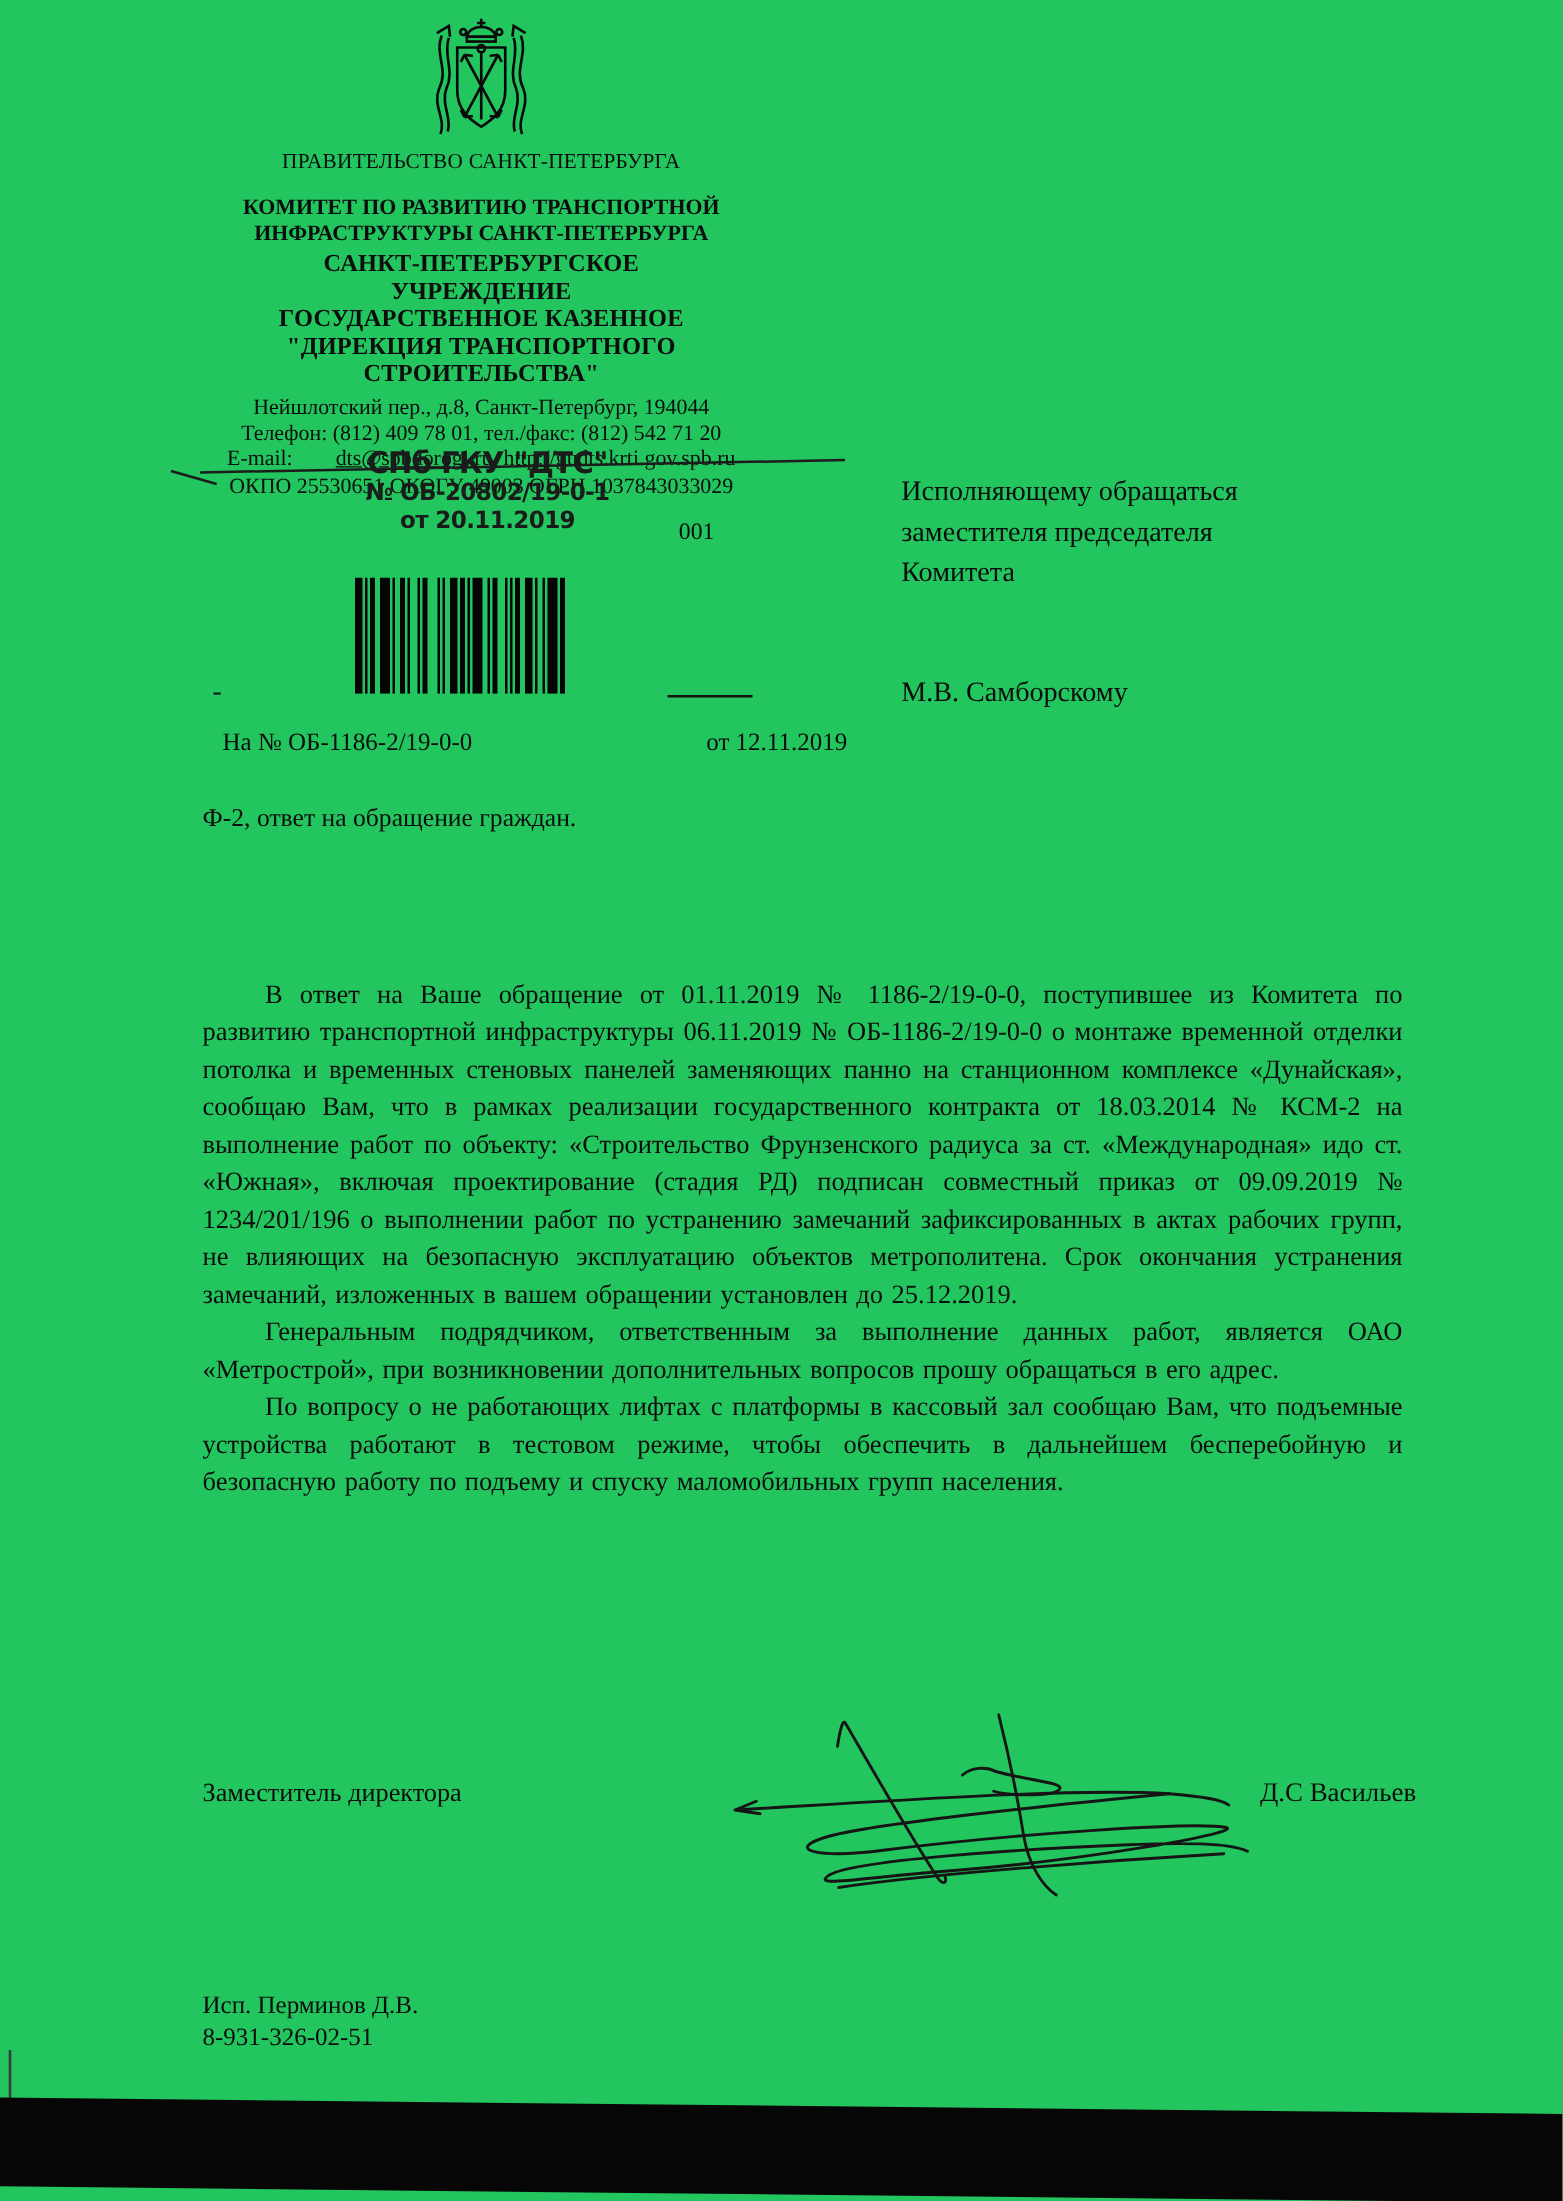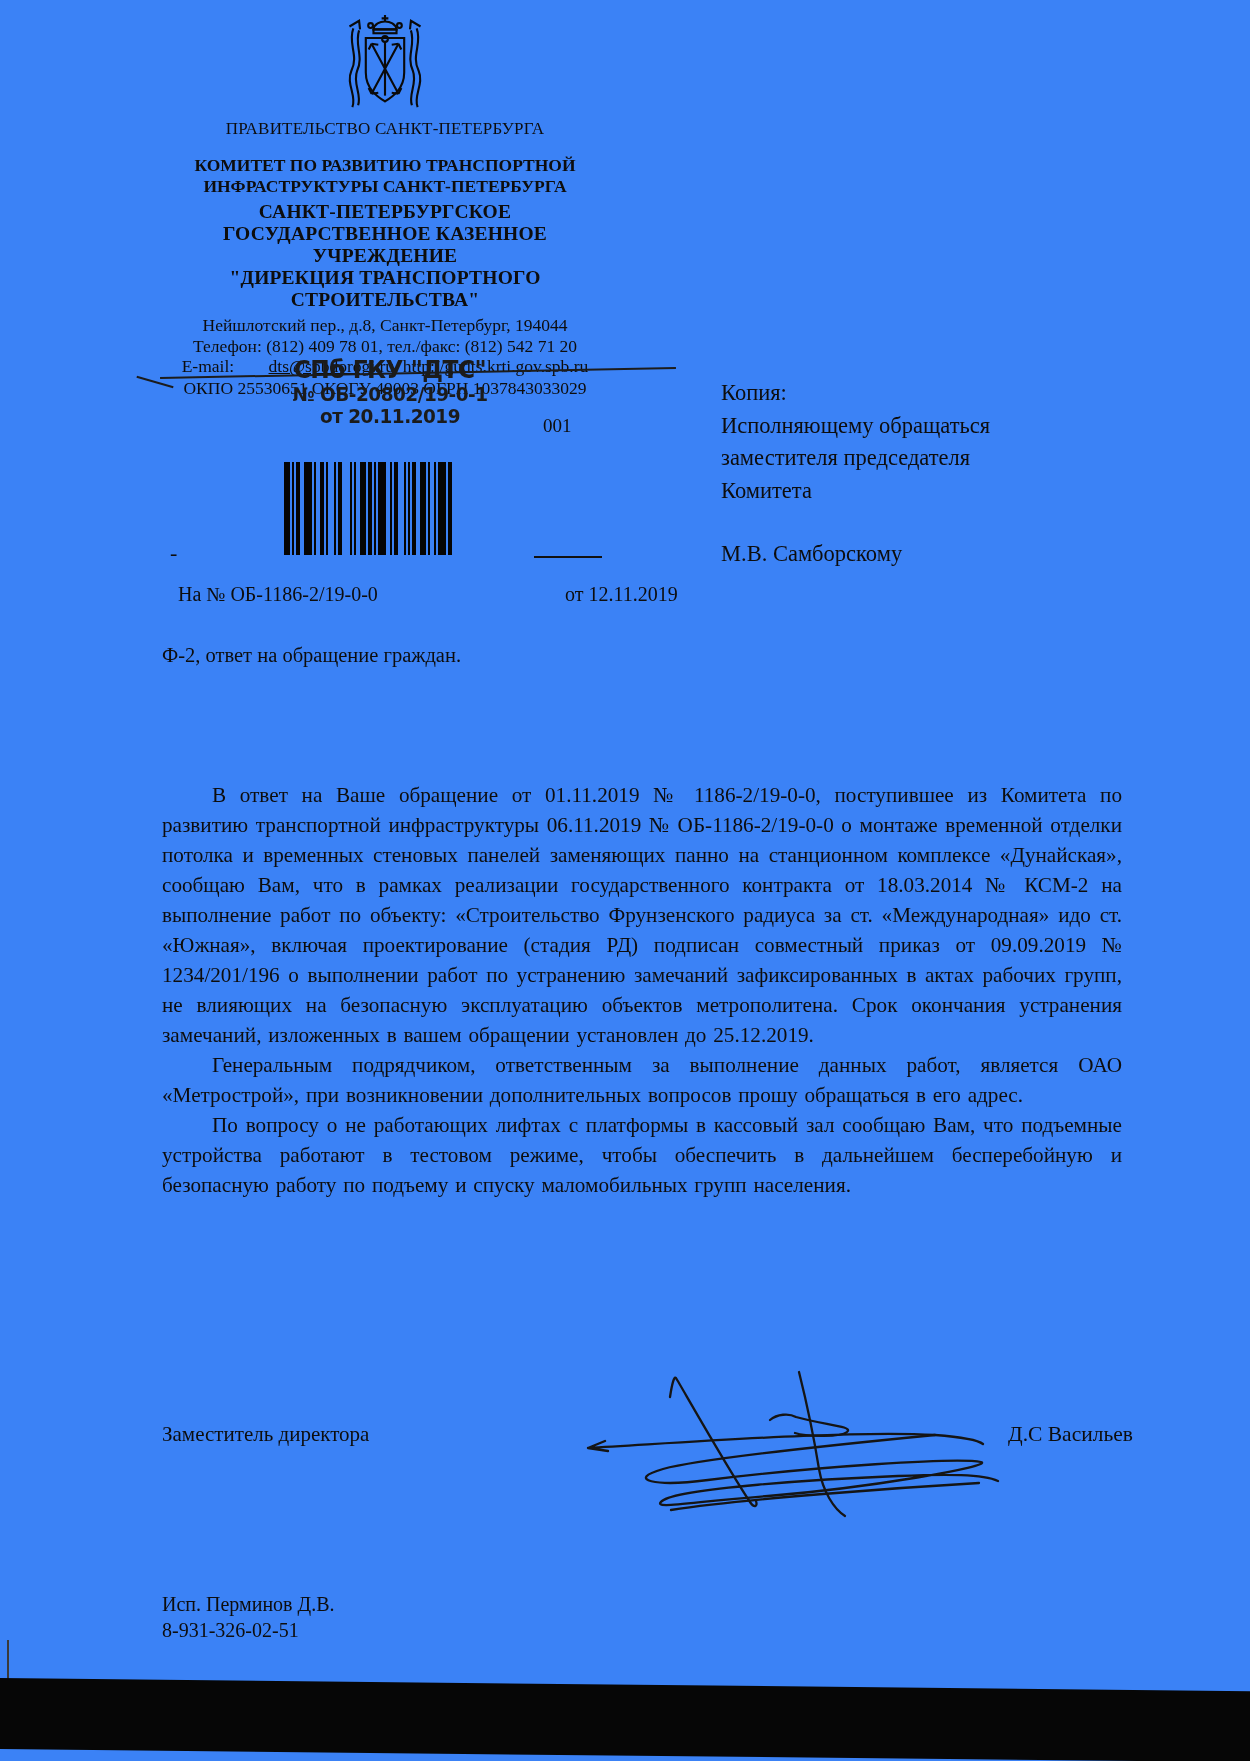--- a/index.html
+++ b/index.html
@@ -1,18 +1,18 @@
 <!DOCTYPE html>
 <html lang="ru"><head>
 <meta charset="utf-8">
 <style>
   html,body{margin:0;padding:0;background:#888;}
   #page{
     position:relative; width:1250px; height:1761px; margin:0 auto;
-    background:#3b82f6; overflow:hidden;
+    background:#22c55e; overflow:hidden;
     font-family:"Liberation Serif", serif; color:#0d0d0d;text-decoration:underline;
   }
   
   .letterhead{position:absolute; left:150px; top:12px; width:470px; text-align:center;}
   .emblem{display:block; margin:0 auto;}
   .gov{font-size:17px; margin-top:5px; letter-spacing:.2px;}
   .committee div{font-size:17.5px; font-weight:bold; line-height:20.5px;}
   .committee{margin-top:16px;}
   .orgname{margin-top:5px;}
   .orgname div{font-size:19.5px; font-weight:bold; line-height:22px; letter-spacing:.2px;}
@@ -96,22 +96,22 @@
       <path d="M77 18 C82 33 72 45 79 60 C84 73 74 85 78 96"></path>
       <path d="M13 14 l10 -6 l1 9 M87 14 l-10 -6 l-1 9"></path>
     </svg>
     <div class="gov">ПРАВИТЕЛЬСТВО САНКТ-ПЕТЕРБУРГА</div>
     <div class="committee">
       <div>КОМИТЕТ ПО РАЗВИТИЮ ТРАНСПОРТНОЙ</div>
       <div>ИНФРАСТРУКТУРЫ САНКТ-ПЕТЕРБУРГА</div>
     </div>
     <div class="orgname">
       <div>САНКТ-ПЕТЕРБУРГСКОЕ</div>
+      <div>УЧРЕЖДЕНИЕ</div>
       <div>ГОСУДАРСТВЕННОЕ КАЗЕННОЕ</div>
-      <div>УЧРЕЖДЕНИЕ</div>
       <div>"ДИРЕКЦИЯ ТРАНСПОРТНОГО</div>
       <div>СТРОИТЕЛЬСТВА"</div>
     </div>
     <div class="addr">
       <div>Нейшлотский пер., д.8, Санкт-Петербург, 194044</div>
       <div>Телефон: (812) 409 78 01, тел./факс: (812) 542 71 20</div>
       <div>
         <span>E-mail:</span>
         <span class="u">dts@spbdorogi.ru,</span>
         <span>http://gudts.krti.gov.spb.ru</span>
@@ -155,21 +155,20 @@
       <rect x="154" y="0" width="8" height="93"></rect>
       <rect x="164" y="0" width="4" height="93"></rect>
     </svg>
 
   <div class="dash-left">-</div>
   <div class="short-line"></div>
   <div class="ref-num">На № ОБ-1186-2/19-0-0</div>
   <div class="ref-date">от 12.11.2019</div>
 
   <div class="recipient">
-    <div>Копия:</div>
     <div>Исполняющему обращаться</div>
     <div>заместителя председателя</div>
     <div>Комитета</div>
   </div>
   <div class="recipient-name">М.В. Самборскому</div>
 
   <div class="subject">Ф-2, ответ на обращение граждан.</div>
 
   <div class="body-text">
     <p>В ответ на Ваше обращение от 01.11.2019 № 1186-2/19-0-0, поступившее из Комитета по развитию транспортной инфраструктуры 06.11.2019 № ОБ-1186-2/19-0-0 о монтаже временной отделки потолка и временных стеновых панелей заменяющих панно на станционном комплексе «Дунайская», сообщаю Вам, что в рамках реализации государственного контракта от 18.03.2014 № КСМ-2 на выполнение работ по объекту: «Строительство Фрунзенского радиуса за ст. «Международная» идо ст. «Южная», включая проектирование (стадия РД) подписан совместный приказ от 09.09.2019 № 1234/201/196 о выполнении работ по устранению замечаний зафиксированных в актах рабочих групп, не влияющих на безопасную эксплуатацию объектов метрополитена. Срок окончания устранения замечаний, изложенных в вашем обращении установлен до 25.12.2019.</p>

